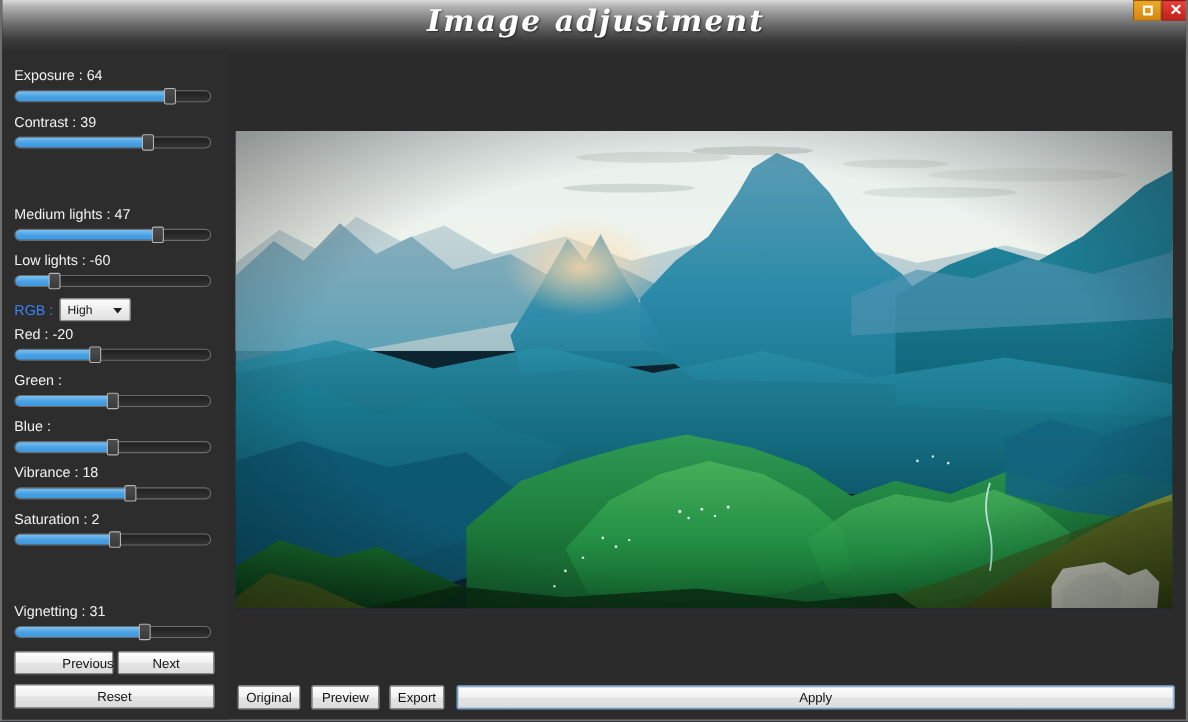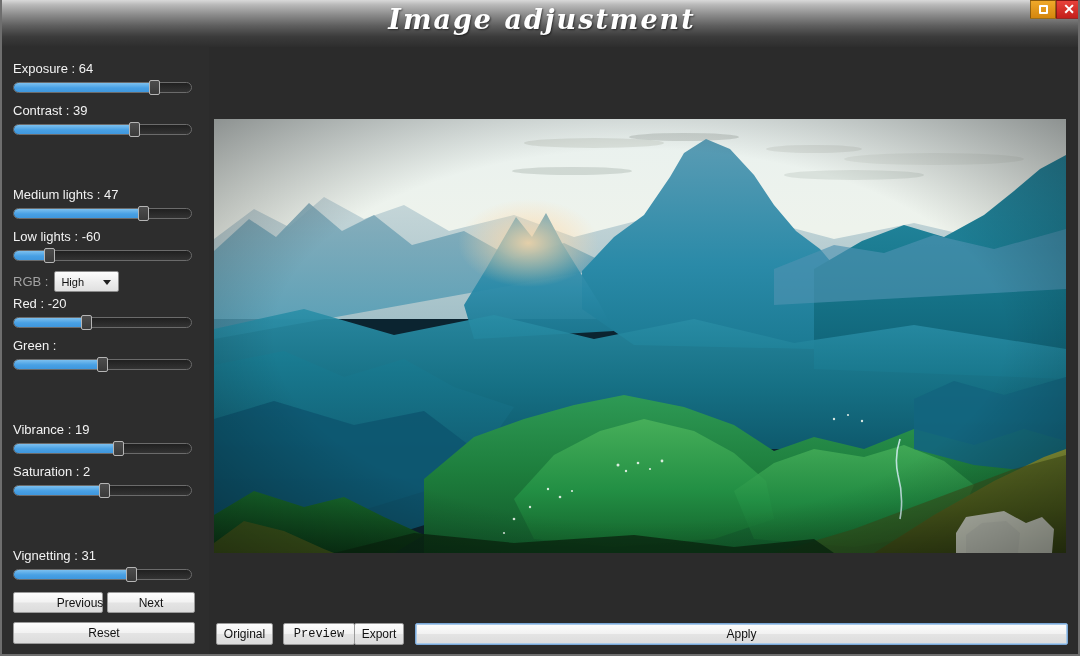--- a/index.html
+++ b/index.html
@@ -144,21 +144,21 @@
 
   
   .rgb-row {
     position: absolute;
     left: 11px;
     display: flex;
     align-items: center;
     gap: 6px;
   }
   .rgb-row .rgb-label {
-    color: #a3a3a3;
+    color: #3b82f6;
     font-size: 13px;
     user-select: none;
   }
   .combo {
     position: relative;
     width: 65px;
     height: 21px;
     box-sizing: border-box;
     background: linear-gradient(to bottom, #fdfdfd, #ececec 55%, #e0e0e0);
     border: 1px solid #8a8a8a;
@@ -197,21 +197,21 @@
   .btn.focused {
     border-color: #7aa8d8;
     box-shadow: 0 0 0 1px #a9c9e8 inset;
   }
 
   .btn-prev { position: absolute; left: 11px;  top: 592px; width: 90px; height: 21px; padding-left: 44px; }
   .btn-next { position: absolute; left: 105px; top: 592px; width: 88px; height: 21px; }
   .btn-reset{ position: absolute; left: 11px;  top: 622px; width: 182px; height: 22px; }
 
   .btn-original { position: absolute; left: 214px; top: 623px; width: 57px; height: 22px; }
-  .btn-preview  { position: absolute; left: 281px; top: 623px; width: 72px; height: 22px; font-family: Liberation Mono, monospace; }
+  .btn-preview  { position: absolute; left: 281px; top: 623px; width: 62px; height: 22px; }
   .btn-export   { position: absolute; left: 352px; top: 623px; width: 50px; height: 22px; }
   .btn-apply    { position: absolute; left: 413px; top: 623px; width: 653px; height: 22px; }
 
   
   .preview {
     position: absolute;
     left: 212px;
     top: 119px;
     width: 852px;
     height: 434px;
@@ -293,23 +293,31 @@
 
     <div class="ctrl" style="top:291px">
       <div class="ctrl-label">Green :</div>
       <div class="slider">
         <div class="track"></div>
         <div class="fill" style="width:87px"></div>
         <div class="thumb" style="left:89px"></div>
       </div>
     </div>
 
+    <div class="ctrl" style="top:333px">
+      <div class="ctrl-label">Blue :</div>
+      <div class="slider">
+        <div class="track"></div>
+        <div class="fill" style="width:87px"></div>
+        <div class="thumb" style="left:89px"></div>
+      </div>
+    </div>
 
     <div class="ctrl" style="top:375px">
-      <div class="ctrl-label">Vibrance : 19</div>
+      <div class="ctrl-label">Vibrance : 18</div>
       <div class="slider">
         <div class="track"></div>
         <div class="fill" style="width:103px"></div>
         <div class="thumb" style="left:105px"></div>
       </div>
     </div>
 
     <div class="ctrl" style="top:417px">
       <div class="ctrl-label">Saturation : 2</div>
       <div class="slider">

